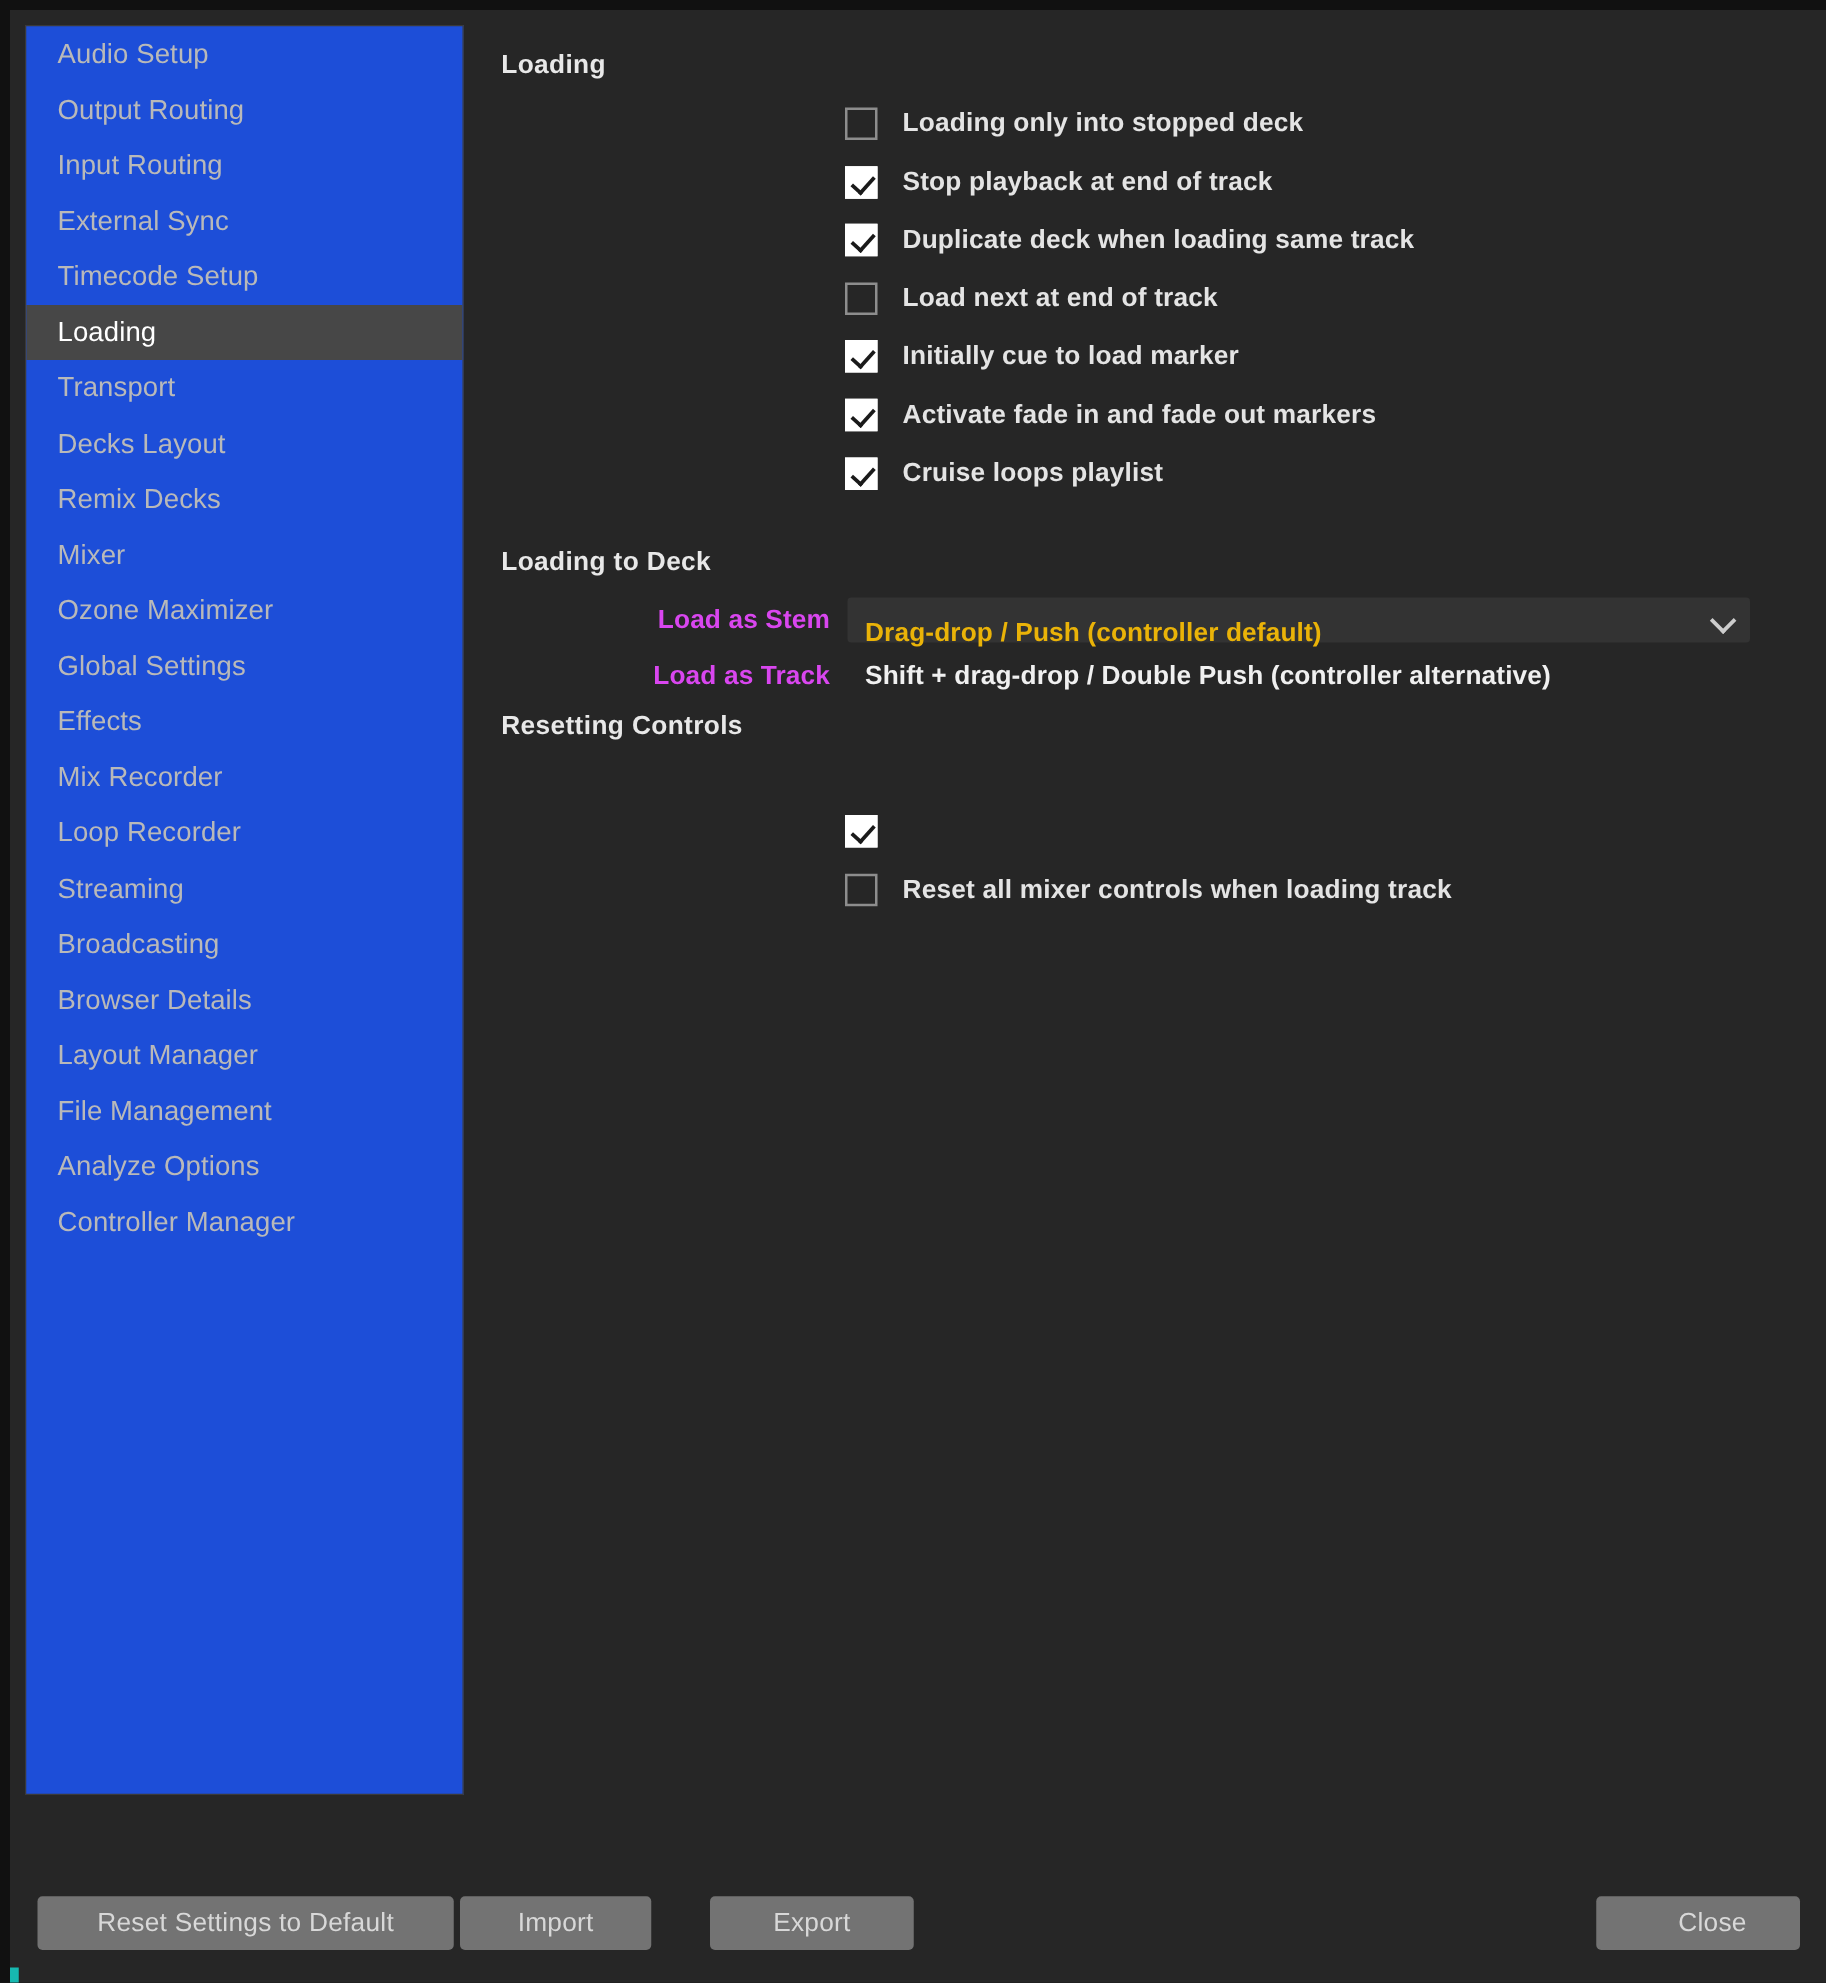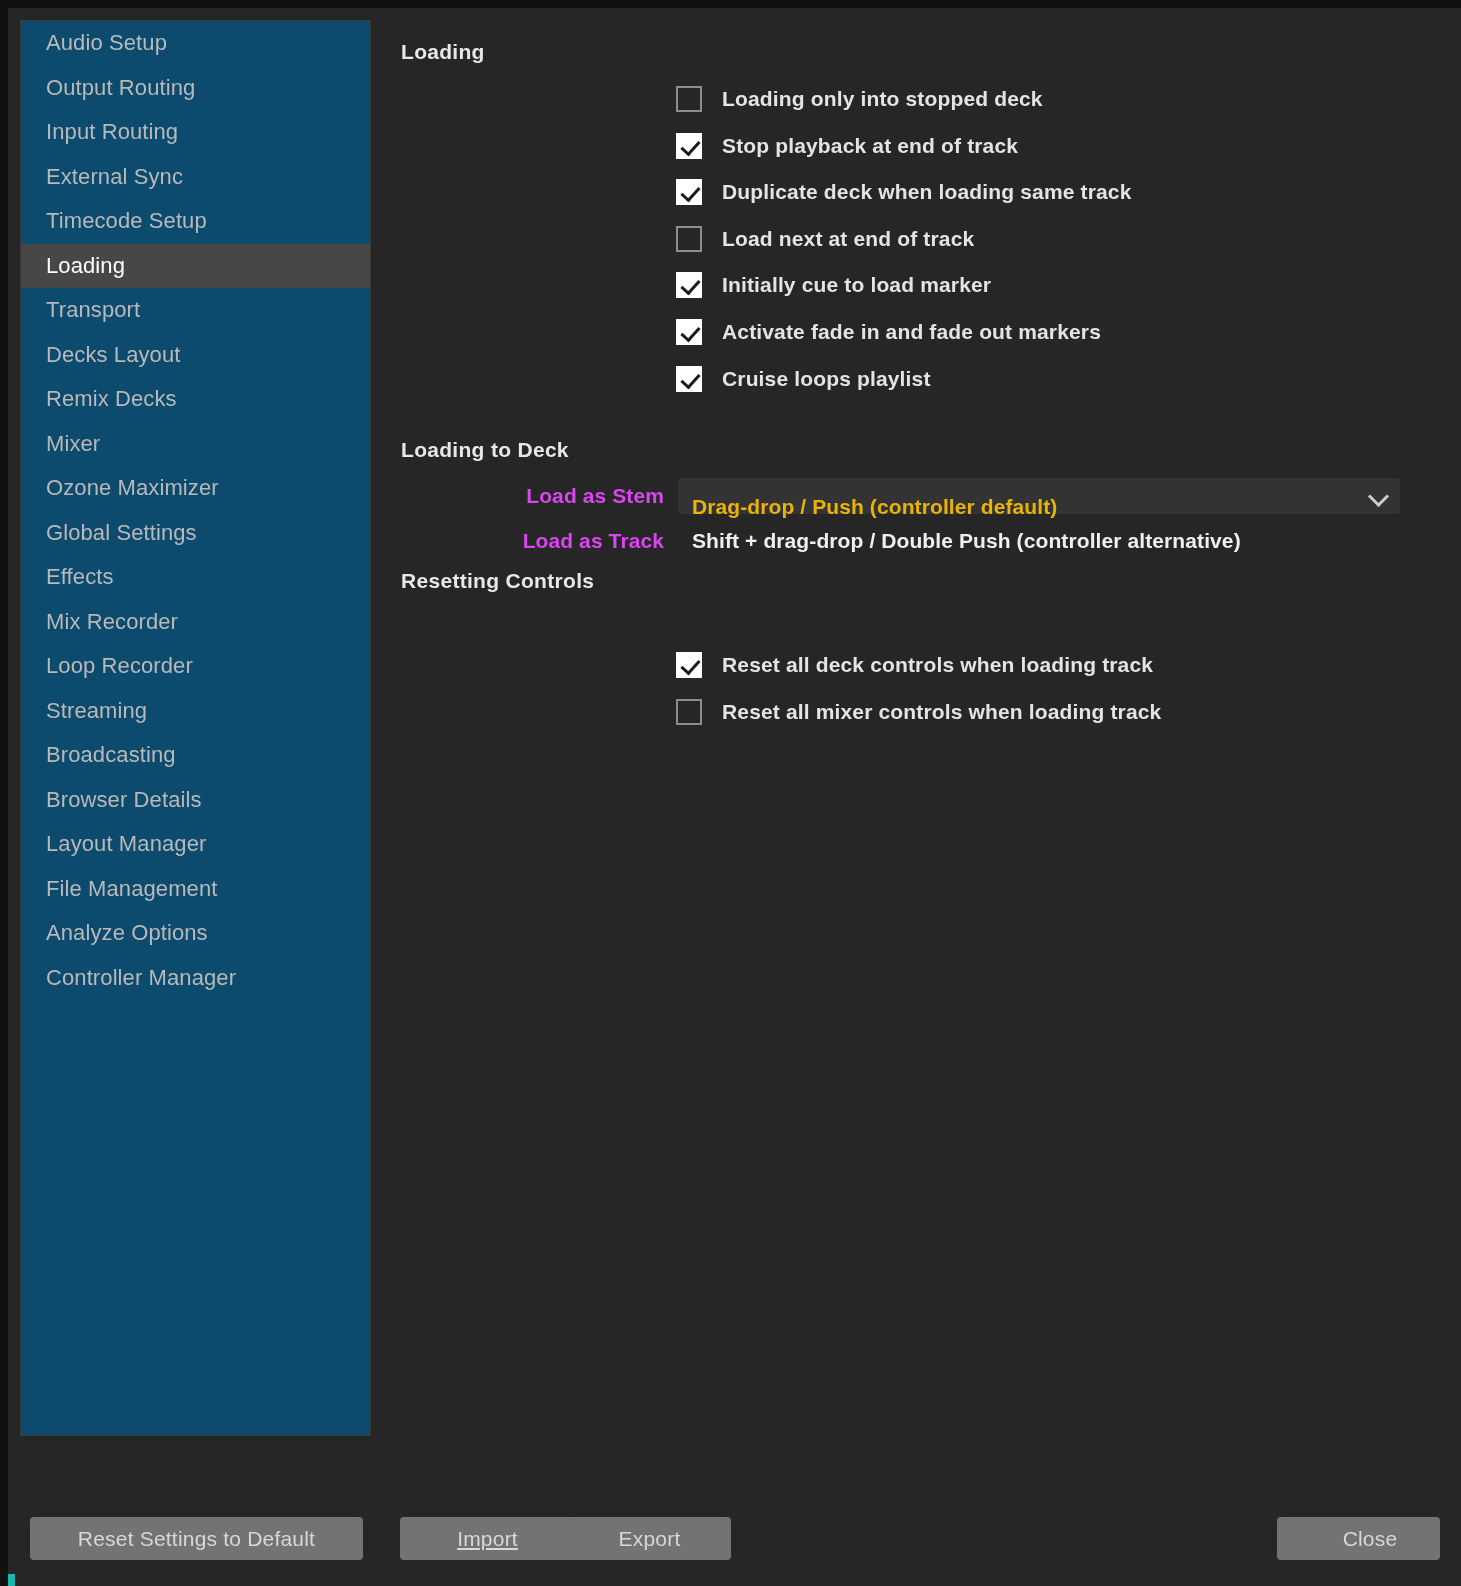--- a/index.html
+++ b/index.html
@@ -24,21 +24,21 @@
     border-bottom: 0;
   }
 
   
   #sidebar-panel {
     position: absolute;
     left: 12px;
     top: 12px;
     width: 351px;
     height: 1416px;
-    background: #0c4a6e;
+    background: #1d4ed8;
     border: 1px solid #3a3a3a;
     overflow: hidden;
   }
 
   .sidebar-item {
     height: 44.5px;
     line-height: 44.5px;
     padding-left: 25px;
     color: #b9b9b9;
     font-size: 22px;
@@ -291,31 +291,30 @@
     <div class="field-row" style="left:15px; top:521px;">
       <div class="field-label">Load as Track</div>
       <div class="static-value">Shift + drag-drop / Double Push (controller alternative)</div>
     </div>
 
     <div class="section-head" style="left:30px; top:561px;">Resetting Controls</div>
 
     <div id="reset-checkboxes">
         <div class="check-row" style="top: 643px;">
           <span class="checkbox checked"></span>
-          <span class="check-label">Reset all deck controls when loading track</span>
         </div>
         <div class="check-row" style="top: 689.6px;">
           <span class="checkbox"></span>
           <span class="check-label">Reset all mixer controls when loading track</span>
         </div>
       </div>
 
   </div>
 
   <div id="footer">
     <button class="btn" style="left:22px; top:77px; width:333px;">Reset Settings to Default</button>
-    <button class="btn" style="left:392px; top:77px; width:175px;text-decoration:underline;">Import</button>
+    <button class="btn" style="left:360px; top:77px; width:153px;">Import</button>
     <button class="btn" style="left:560px; top:77px; width:163px;">Export</button>
     <button class="btn" style="left:1269px; top:77px; width:163px;padding-left:23px;">Close</button>
     <div id="accent-dot"></div>
   </div>
 
 </div>
 
 </body></html>

